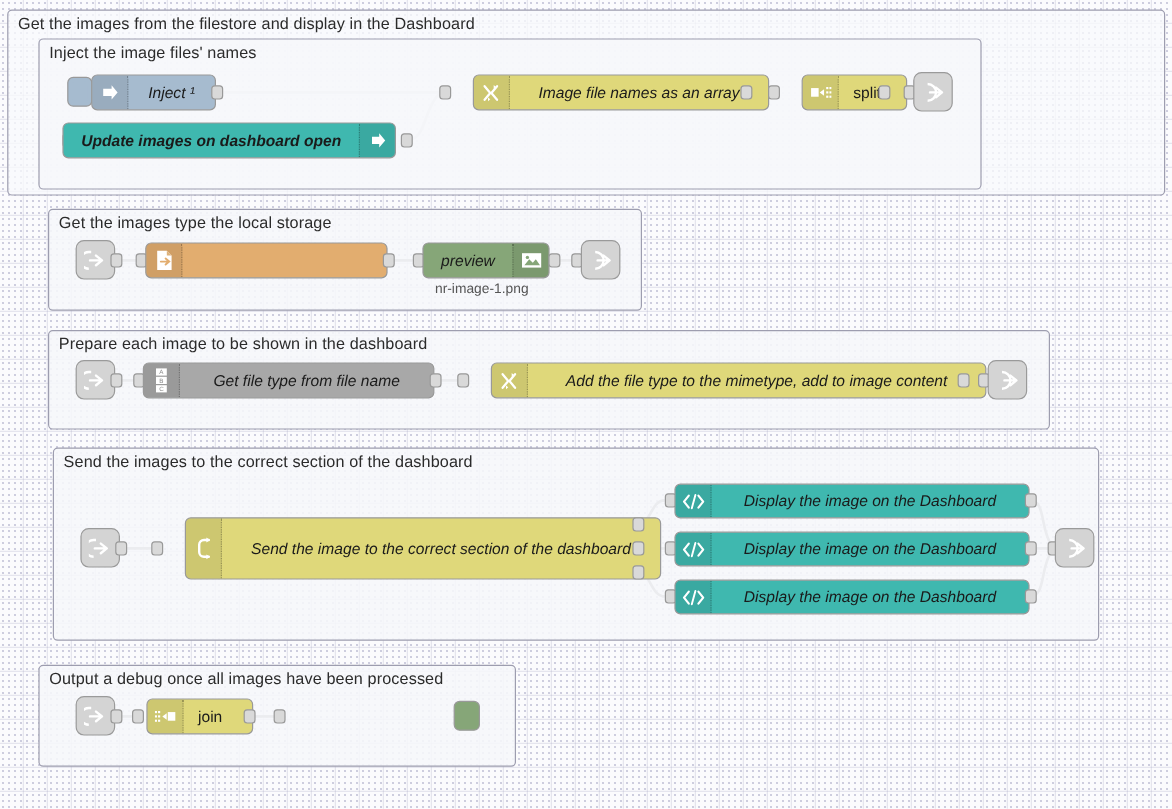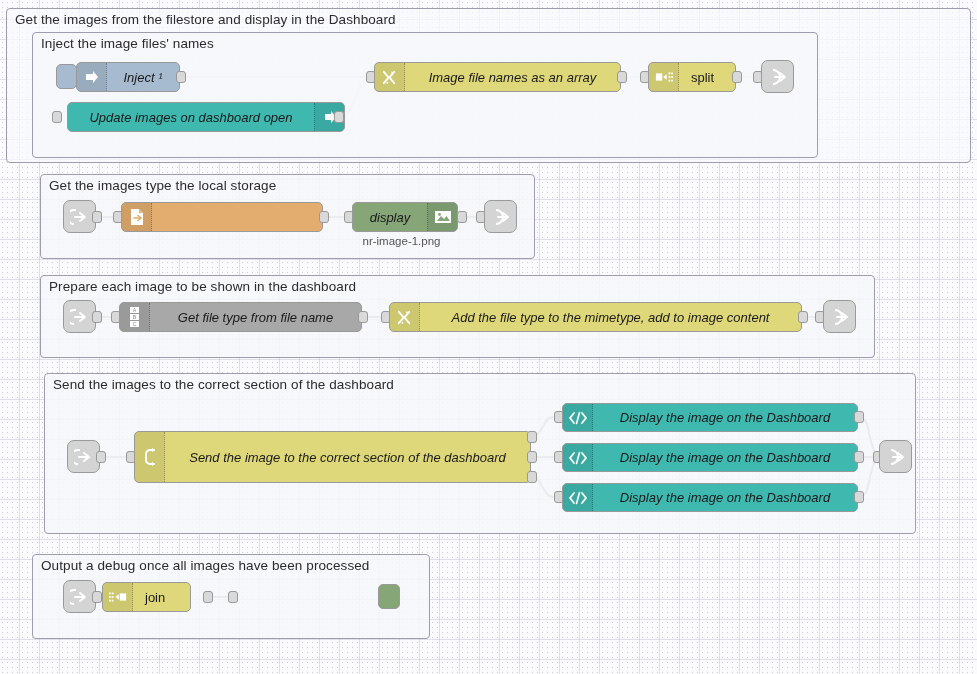--- a/index.html
+++ b/index.html
@@ -76,21 +76,21 @@
     flex: 1 1 auto;
     display:flex; align-items:center; justify-content:center;
     padding: 0 10px;
     font-style: italic;
     font-size: 13px;
     white-space: nowrap;
   }
   .node .label.plain { font-style: normal; justify-content:flex-start; padding-left:12px;}
 
   
-  .c-yellow  { background:#dfd87a; }
+  .c-yellow  { background:#dfd87a;margin-left:20px; }
   .c-teal    { background:#3fb8af; }
   .c-green   { background:#86a678; }
   .c-orange  { background:#e2ad6f; }
   .c-grey    { background:#a8a8a8; }
   .c-bluegrey{ background:#a6bbcf; }
 
   
   .port {
     position:absolute;
     width:10px; height:12px;
@@ -217,21 +217,21 @@
     <div class="icon-box">
       <svg class="gi" width="16" height="16" viewBox="0 0 16 16">
         <path d="M2 5 h7 V2 l5 6 l-5 6 v-3 H2 z" fill="#fff"></path>
       </svg>
     </div>
     <div class="label">Inject ¹</div>
   </div>
   <div class="port" style="left:176px; top:71px;"></div>
 
   <div class="port" style="left:52px; top:111px;"></div>
-  <div class="node c-teal" style="left:67px; top:102px; width:278px; height:30px;">
+  <div class="node c-teal" style="left:52px; top:102px; width:278px; height:30px;font-weight:bold;">
     <div class="label">Update images on dashboard open</div>
     <div class="icon-box right">
       <svg class="gi" width="16" height="16" viewBox="0 0 16 16">
         <path d="M3 5 h6 V2 l5 6 l-5 6 v-3 H3 z" fill="#fff"></path>
       </svg>
     </div>
   </div>
   <div class="port" style="left:334px; top:111px;"></div>
 
   <div class="port" style="left:366px; top:71px;"></div>
@@ -291,21 +291,21 @@
         <path d="M2 1 h8 l4 4 v12 H2 z" fill="#fff"></path>
         <path d="M10 1 v4 h4" fill="#ddb27b"></path>
         <path d="M5 10 h6 M9 7.5 l3 2.5 l-3 2.5" stroke="#e2ad6f" stroke-width="1.6" fill="none" stroke-linecap="round"></path>
       </svg>
     </div>
   </div>
   <div class="port" style="left:319px; top:211px;"></div>
 
   <div class="port" style="left:344px; top:211px;"></div>
   <div class="node c-green" style="left:352px; top:202px; width:106px; height:30px;">
-    <div class="label">display</div>
+    <div class="label">preview</div>
     <div class="icon-box right">
       <svg class="gi" width="18" height="16" viewBox="0 0 18 16">
         <rect x="1" y="2" width="16" height="12" fill="#fff"></rect>
         <path d="M3 12 l4 -5 l3 3 l2.5 -3 l3.5 5 z" fill="#86a678"></path>
         <circle cx="5.5" cy="5.5" r="1.4" fill="#86a678"></circle>
       </svg>
     </div>
   </div>
   <div class="port" style="left:457px; top:211px;"></div>
   <div class="caption" style="left:344px; top:235px; width:115px; text-align:center;">nr-image-1.png</div>

